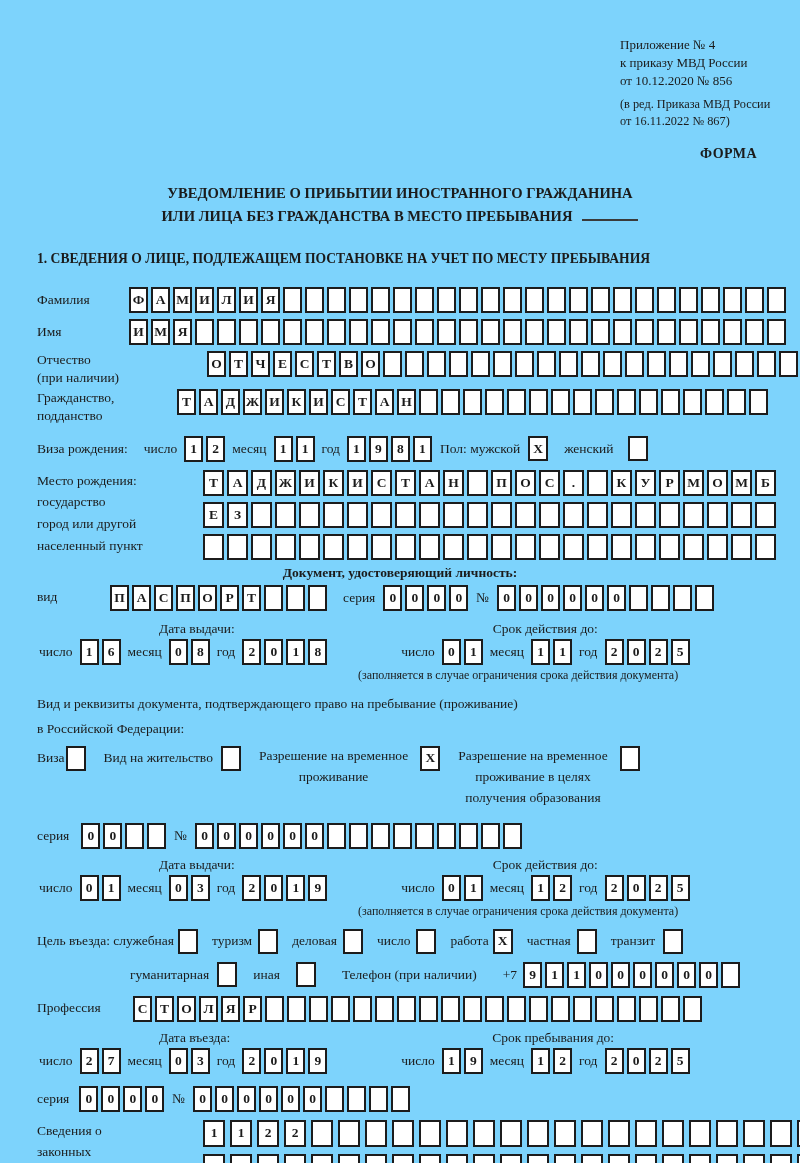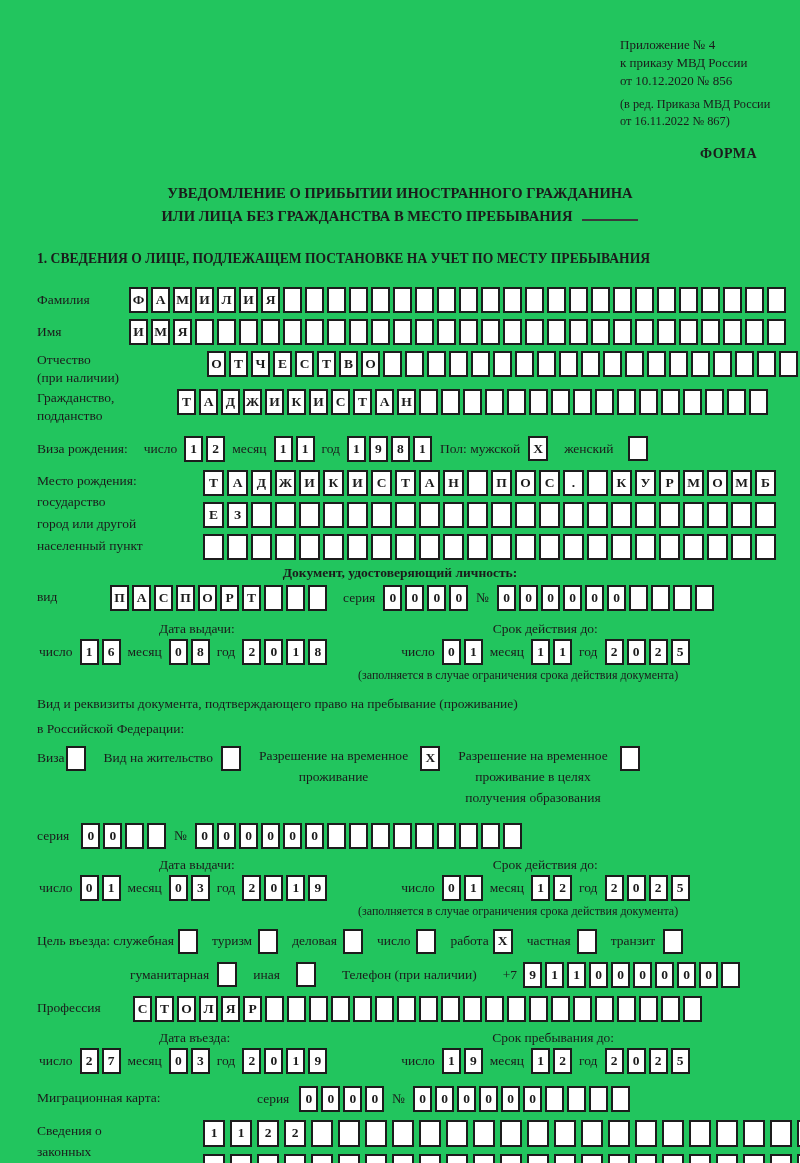--- a/index.html
+++ b/index.html
@@ -1,16 +1,16 @@
 <!DOCTYPE html>
 <html lang="ru"><head>
 <meta charset="utf-8">
 <style>
   html,body{margin:0;padding:0;background:#fff;}
-  .page{position:relative;width:800px;height:1163px;background:#22c55e;overflow:hidden;
+  .page{position:relative;width:800px;height:1163px;background:#7dd3fc;overflow:hidden;
         font-family:"Liberation Serif","DejaVu Serif",serif;color:#1b1b1b;font-size:13.5px;}
   .pre{white-space:pre-line;}
   .appendix{margin:36px 0 0 620px;font-size:13px;line-height:1.4;}
   .edition{margin:5px 0 0 620px;font-size:12.3px;line-height:1.4;}
   .forma{margin:16px 0 0 700px;font-weight:bold;font-size:14px;letter-spacing:.5px;}
   .title{margin-top:20px;text-align:center;font-weight:bold;font-size:14.6px;line-height:1.6;}
   .blank{display:inline-block;width:56px;height:13px;border-bottom:2px solid #3a3a3a;margin-left:10px;}
   .sec1{margin:22px 0 0 37px;font-weight:bold;font-size:13.6px;}
   .row{display:flex;margin-left:37px;align-items:flex-start;}
   .ac{align-items:center;}
@@ -652,21 +652,20 @@
       <span class="boxes">
           <span class="cell">2</span>
           <span class="cell">0</span>
           <span class="cell">2</span>
           <span class="cell">5</span>
         </span>
     </span>
   </div>
 
   <div class="row mt12 ac">
-    <span class="flabel w220">Миграционная карта:</span>
     <span class="lbl" style="margin-right:10px;">серия</span>
     <span class="boxes">
         <span class="cell">0</span>
         <span class="cell">0</span>
         <span class="cell">0</span>
         <span class="cell">0</span>
       </span>
     <span class="lbl" style="margin:0 8px;">№</span>
     <span class="boxes">
         <span class="cell">0</span>

